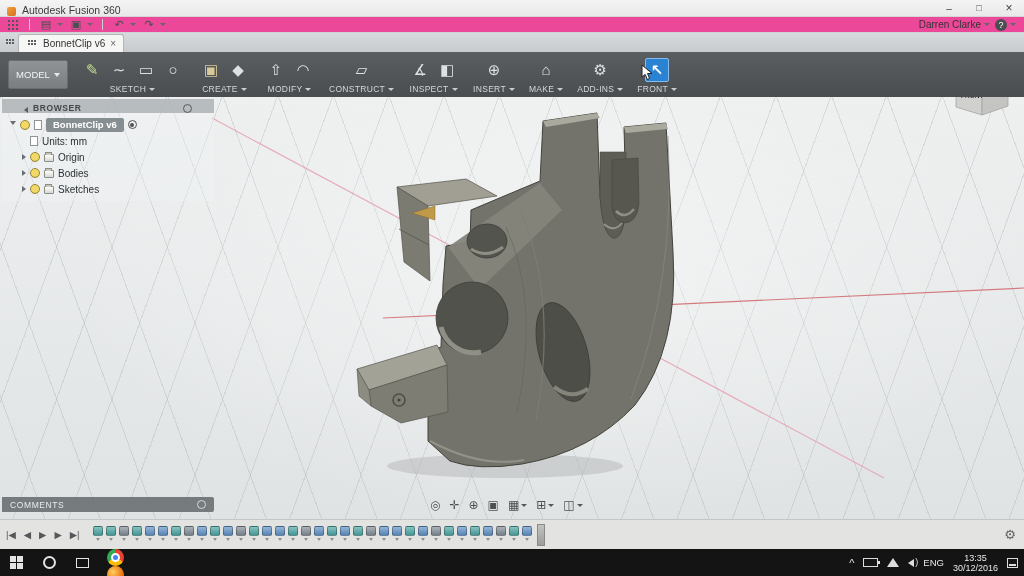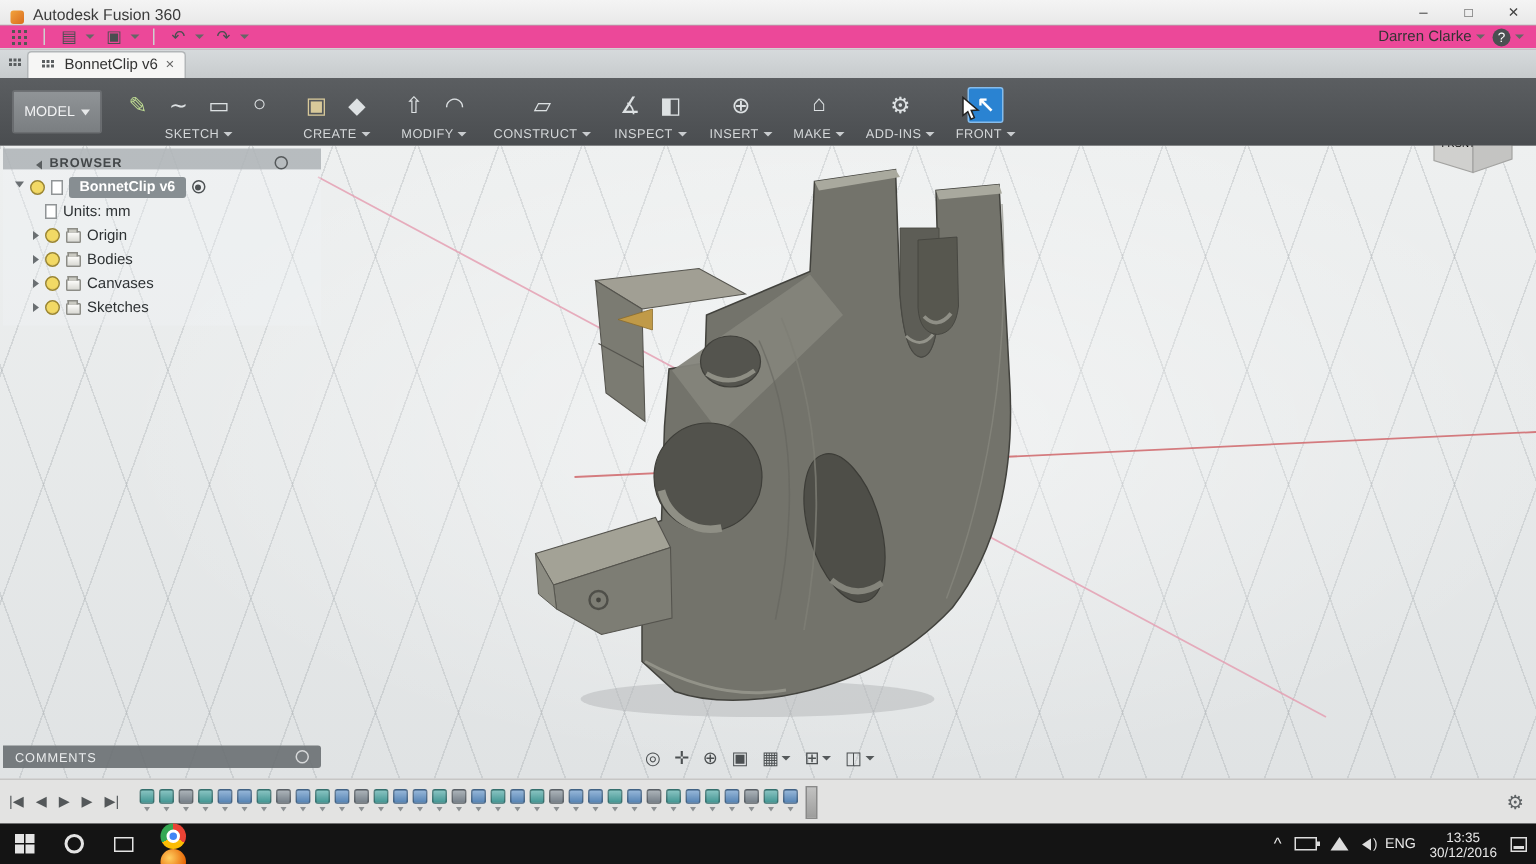--- a/index.html
+++ b/index.html
@@ -355,26 +355,20 @@
             <span class="bic bulb-icon" data-name="bulb-icon"></span>
             <span class="bic folder-icon" data-name="folder-icon"></span>
             <span class="blab" data-name="browser-item-label">Origin</span>
           </div>
           <div class="brow" data-name="browser-item-bodies">
             <span class="tri" data-name="expand-arrow-icon"></span>
             <span class="bic bulb-icon" data-name="bulb-icon"></span>
             <span class="bic folder-icon" data-name="folder-icon"></span>
             <span class="blab" data-name="browser-item-label">Bodies</span>
           </div>
-          <div class="brow" data-name="browser-item-canvases">
-            <span class="tri" data-name="expand-arrow-icon"></span>
-            <span class="bic bulb-icon" data-name="bulb-icon"></span>
-            <span class="bic folder-icon" data-name="folder-icon"></span>
-            <span class="blab" data-name="browser-item-label">Canvases</span>
-          </div>
           <div class="brow" data-name="browser-item-sketches">
             <span class="tri" data-name="expand-arrow-icon"></span>
             <span class="bic bulb-icon" data-name="bulb-icon"></span>
             <span class="bic folder-icon" data-name="folder-icon"></span>
             <span class="blab" data-name="browser-item-label">Sketches</span>
           </div>
         </div>
     </div>
   </div>
 

